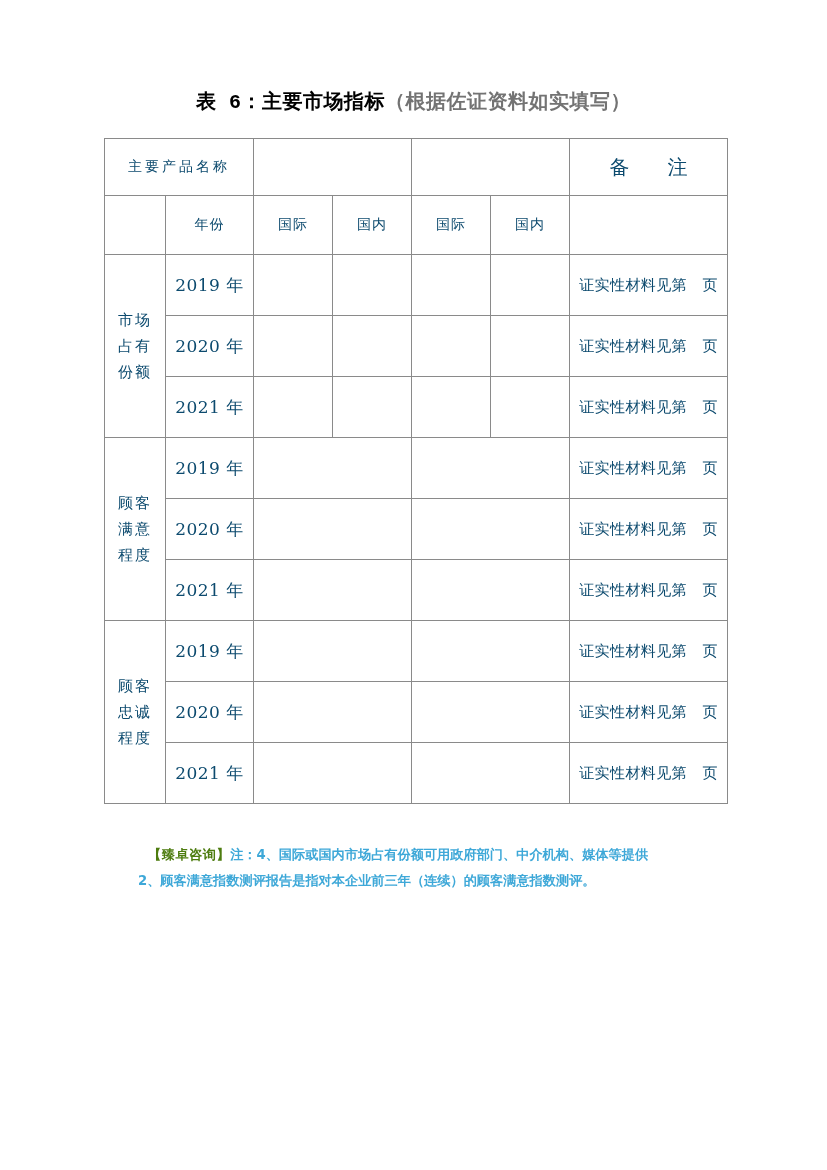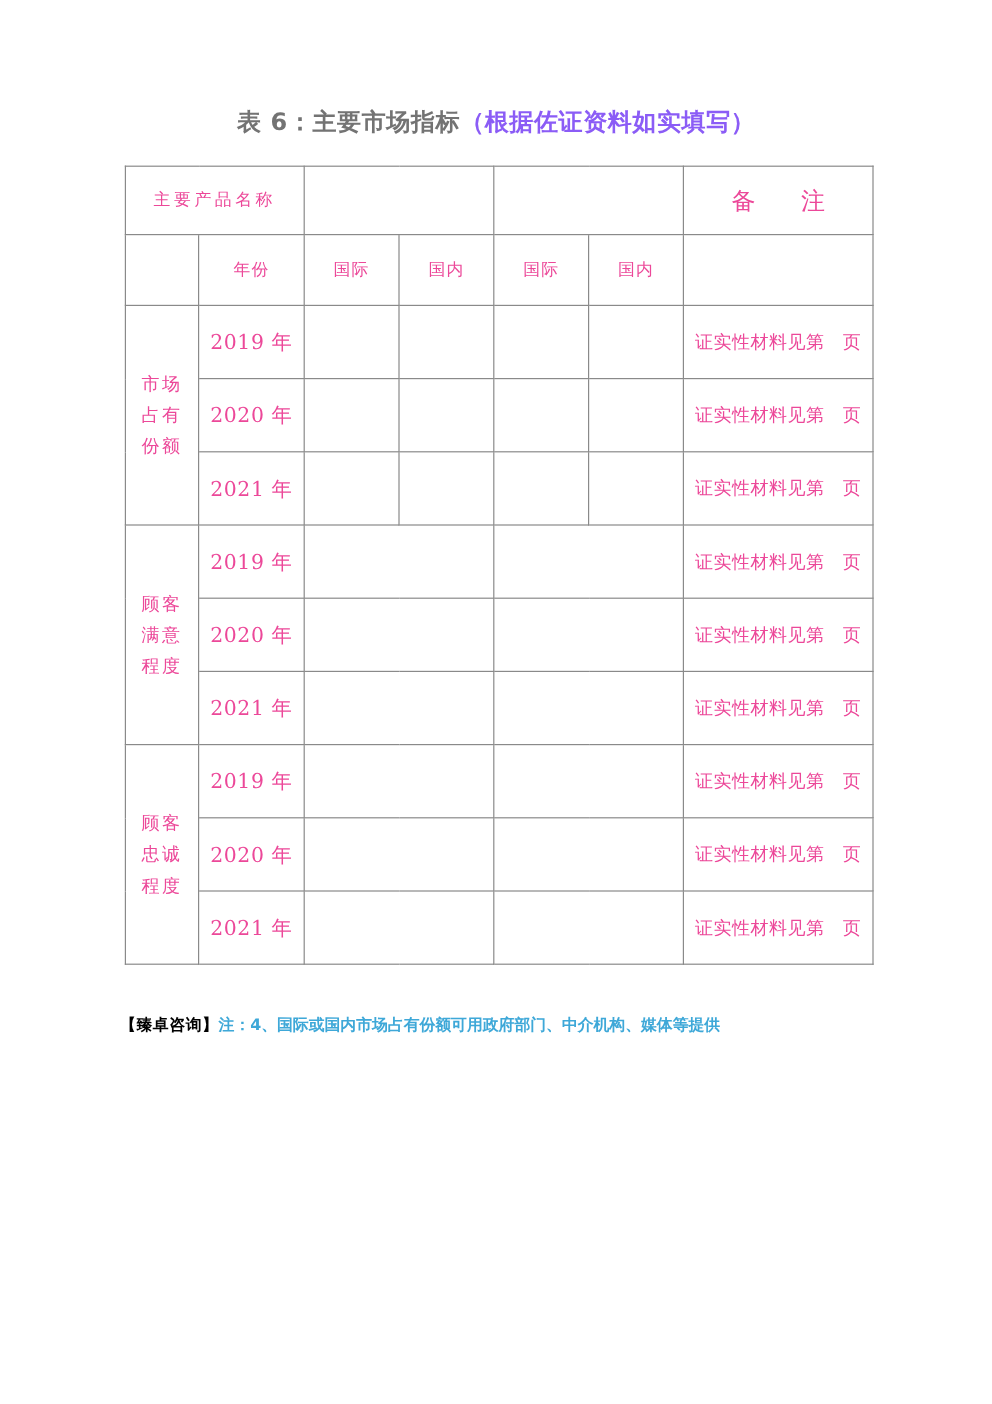--- a/index.html
+++ b/index.html
@@ -29,43 +29,43 @@
     left: 0;
     top: 88px;
     width: 827px;
     text-align: center;
     font-size: 20px;
     font-weight: bold;
     letter-spacing: 0.5px;
     white-space: nowrap;
     font-family: "DejaVu Sans", "Liberation Sans", sans-serif;
   }
-  .doc-title .t-black { color: #737373; }
-  .doc-title .t-red { color: #8b5cf6; }
+  .doc-title .t-black { color: #000000; font-family: Liberation Mono, monospace; }
+  .doc-title .t-red { color: #737373; }
 
   
   .tbl-wrap {
     position: absolute;
     left: 104px;
     top: 138px;
     width: 623px;
   }
   table.market {
     border-collapse: collapse;
     table-layout: fixed;
     width: 623px;
     font-size: 13.5px;
   }
   table.market td {
     border: 1px solid #8a8a8a;
     padding: 0;
     text-align: center;
     vertical-align: middle;
     font-family: "DejaVu Serif", "Liberation Serif", serif;
-    color: #ec4899;
+    color: #0c4a6e;
     background: #ffffff;
   }
 
   .h-row td { height: 56px; }
   .sub-row td { height: 58px; }
   .data-row td { height: 60px; }
 
   .cell-prodname {
     font-size: 14px;
     letter-spacing: 3px;
@@ -101,24 +101,25 @@
     left: 100px;
     top: 842px;
     width: 650px;
     font-size: 13.2px;
     line-height: 1.95;
     font-weight: bold;
     color: #3ea8d8;
     font-family: "DejaVu Sans", "Liberation Sans", sans-serif;
   }
   .footnote .brand {
-    color: #000000;
+    color: #4d7c0f;
     font-weight: bold;
     font-family: "DejaVu Serif", "Liberation Serif", serif;
     letter-spacing: 0.5px;
+    margin-left: 48px;
   }
   .fn-l1 { text-indent: 0; }
   .fn-l2 { padding-left: 62px; }
   .fn-l3 { padding-left: 38px; }
 </style>
 </head>
 <body>
 
 <div class="page">
 
@@ -233,15 +234,16 @@
           <td colspan="2"></td>
           <td class="cell-note">证实性材料见第　页</td>
         </tr>
 
       </tbody>
     </table>
   </div>
 
   <div class="footnote">
     <div class="fn-l1"><span class="brand">【臻卓咨询】</span><span>注：4、国际或国内市场占有份额可用政府部门、中介机构、媒体等提供</span></div>
+    <div class="fn-l3">2、顾客满意指数测评报告是指对本企业前三年（连续）的顾客满意指数测评。</div>
   </div>
 
 </div>
 
 </body></html>

